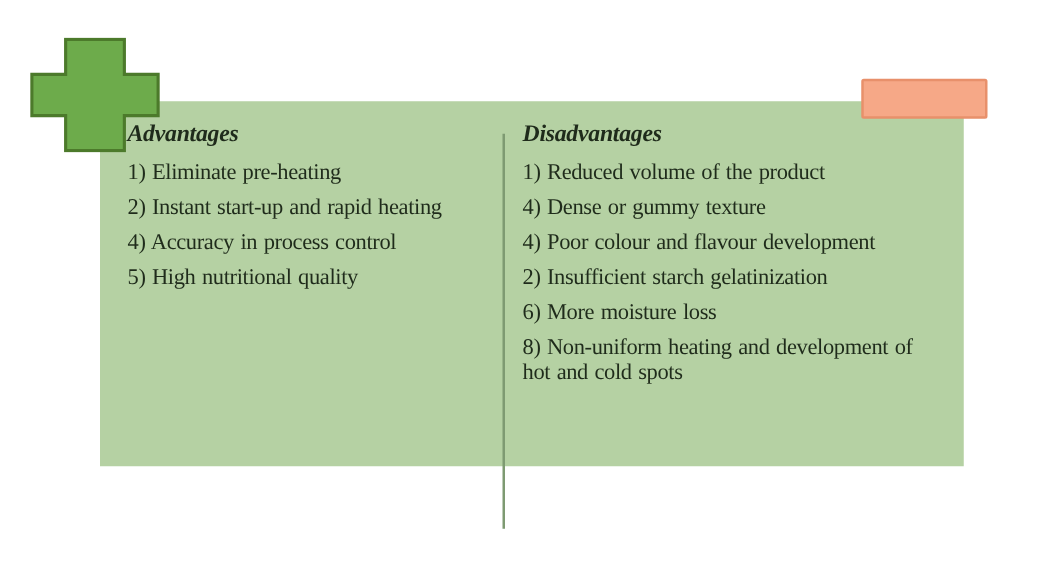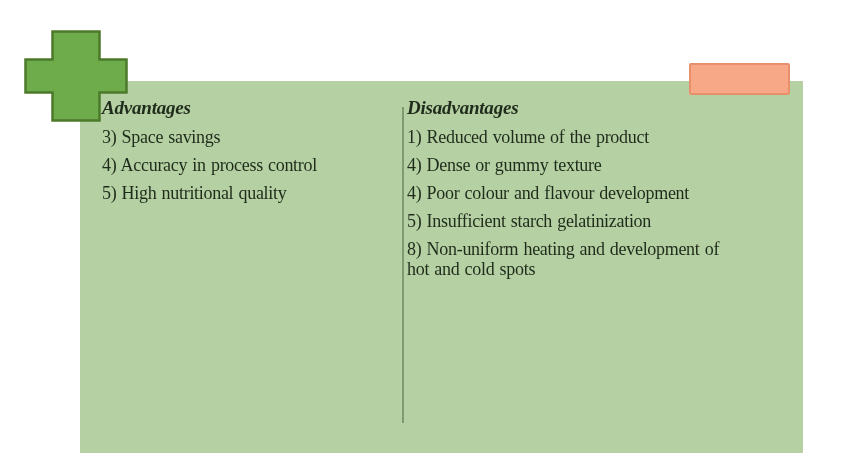--- a/index.html
+++ b/index.html
@@ -13,23 +13,22 @@
     height: 468px;
     background: var(--bg, #ffffff);
     font-family: "Liberation Serif", "DejaVu Serif", serif;
     overflow: hidden;
   }
   .panel {
     position: absolute;
     left: 80px;
     top: 81px;
     width: 691px;
-    height: 372px;
+    height: 292px;
     background: var(--panel-bg, #b5d1a3);
-    padding-left: 32px;
   }
   .plus-wrap {
     position: absolute;
     left: 24px;
     top: 30px;
     width: 104px;
     height: 92px;
     z-index: 2;
   }
   .orange-tab {
@@ -51,21 +50,21 @@
     width: 2px;
     height: 316px;
     background: var(--divider, #7e9a72);
   }
   .col {
     position: absolute;
     top: 17px;
     color: var(--text, #1f2b1b);
   }
   .col-left  { left: 22px;  width: 294px; }
-  .col-right { left: 327px; width: 330px; }
+  .col-right { left: 338px; width: 330px; }
   .heading {
     margin: 0 0 9px 0;
     font-size: 19px;
     line-height: 20px;
     font-weight: bold;
     font-style: italic;
     letter-spacing: -0.2px;
   }
   .item {
     margin: 0 0 8px 0;
@@ -87,28 +86,30 @@
   </div>
 
   <div class="orange-tab"></div>
 
   <div class="panel">
 
     <div class="divider"></div>
 
     <div class="col col-left">
       <p class="heading">Advantages</p>
-      <p class="item">3) Space savings</p>
+      <p class="item">1) Eliminate pre-heating</p>
+      <p class="item">2) Instant start-up and rapid heating</p>
       <p class="item">4) Accuracy in process control</p>
       <p class="item">5) High nutritional quality</p>
     </div>
 
     <div class="col col-right">
       <p class="heading">Disadvantages</p>
       <p class="item">1) Reduced volume of the product</p>
       <p class="item">4) Dense or gummy texture</p>
       <p class="item">4) Poor colour and flavour development</p>
-      <p class="item">5) Insufficient starch gelatinization</p>
+      <p class="item">2) Insufficient starch gelatinization</p>
+      <p class="item">6) More moisture loss</p>
       <p class="item">8) Non-uniform heating and development of hot and cold spots</p>
     </div>
 
   </div>
 </div>
 
 </body></html>

